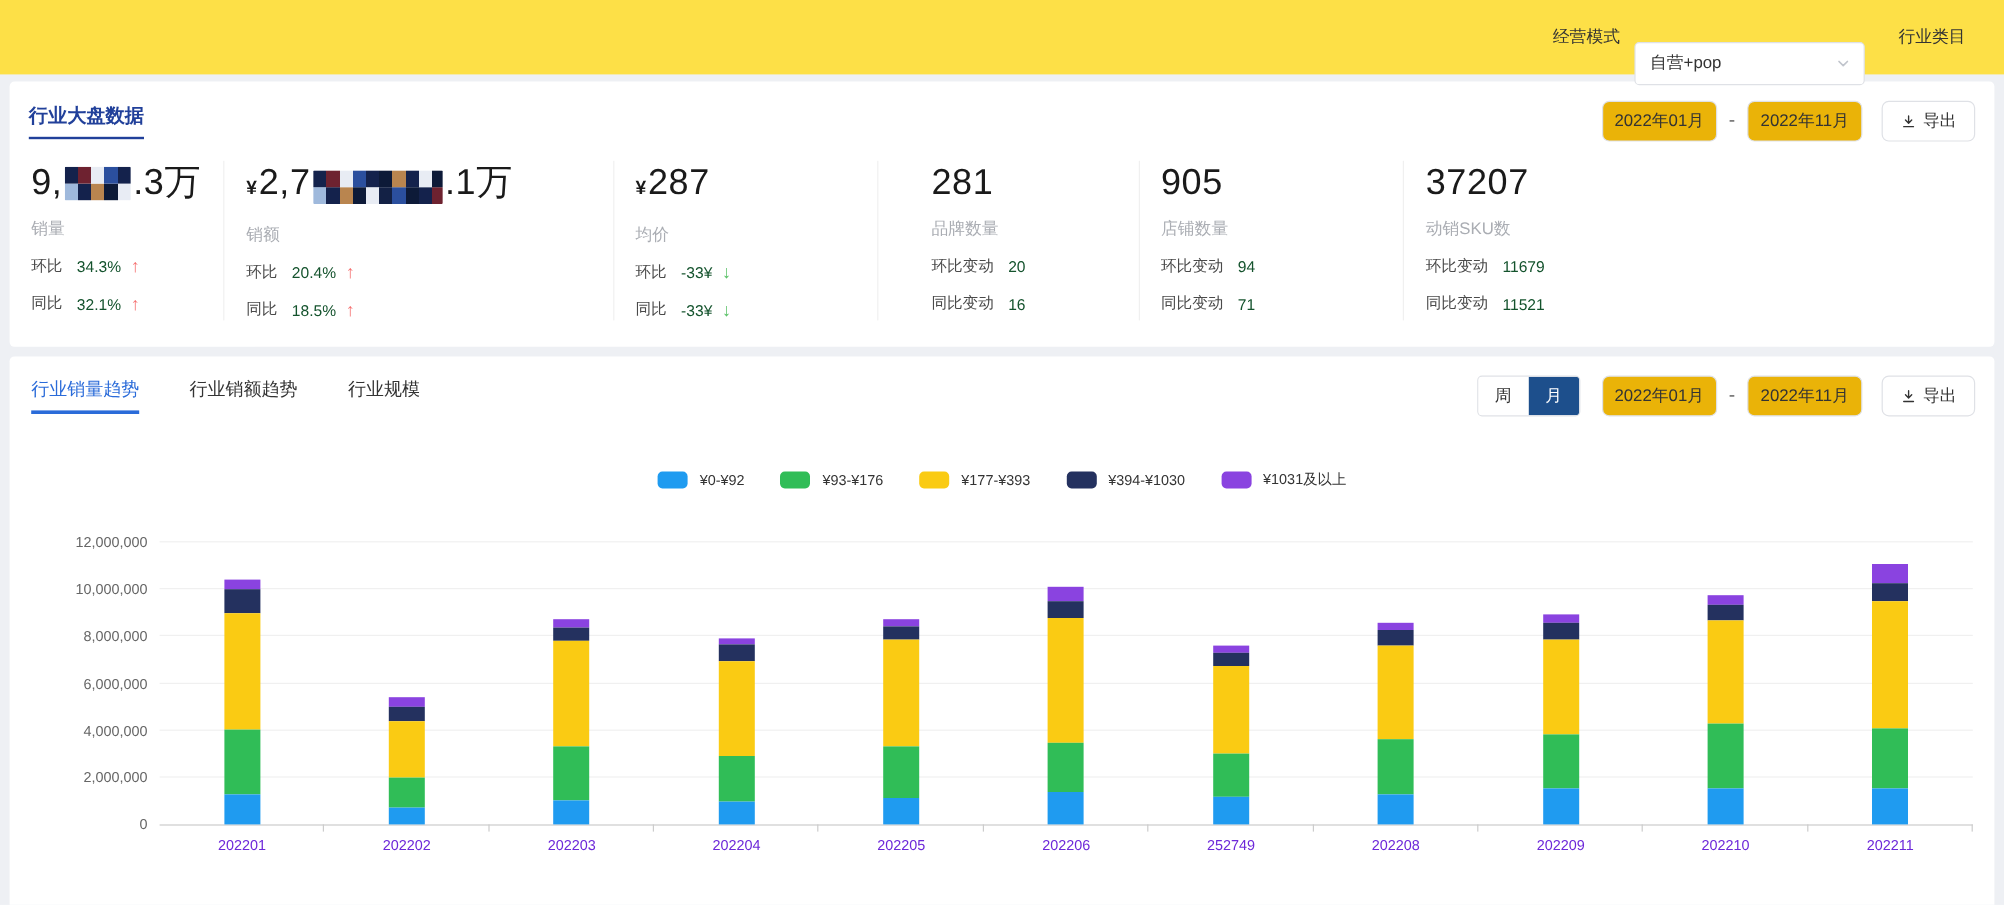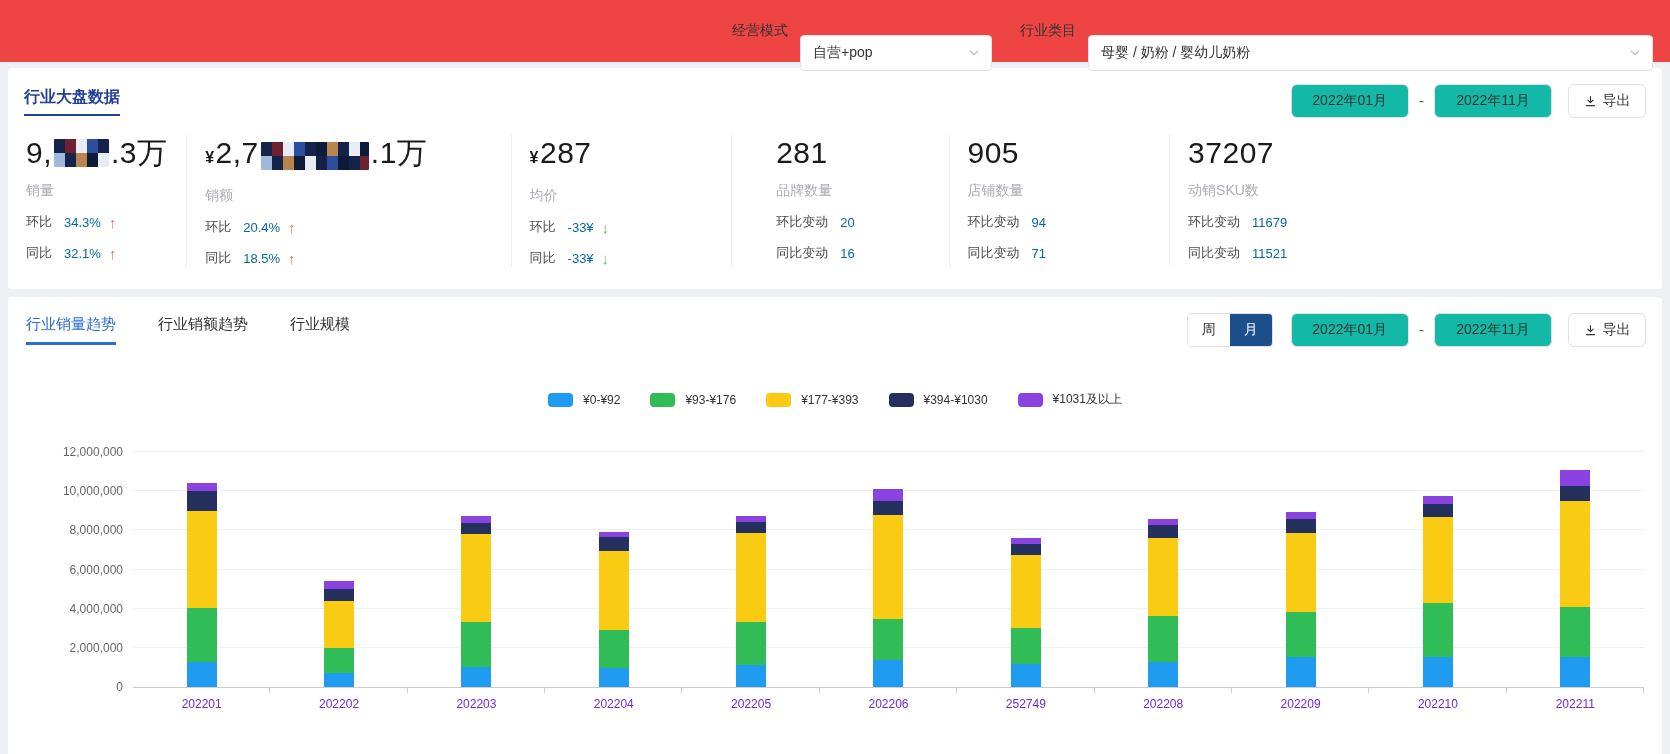--- a/index.html
+++ b/index.html
@@ -1,38 +1,38 @@
 <!DOCTYPE html>
 <html><head>
 <meta charset="utf-8">
 <style>
   * { margin:0; padding:0; box-sizing:border-box; }
   html,body { width:1670px; height:754px; overflow:hidden; background:#eef0f4;
     font-family:"Liberation Sans","DejaVu Sans",sans-serif; color:#333; }
 
   
-  .topbar { background:#ef4444; height:62px; display:flex; align-items:center;
-    justify-content:flex-end; padding-right:17px; gap:12px; }
+  .topbar { background:#fde047; height:62px; display:flex; align-items:center;
+    justify-content:flex-end; padding-right:32px; gap:12px; }
   .filter-label { font-size:14px; color:#333; white-space:nowrap; }
   .select { height:36px; border:1px solid #dfe1e6; border-radius:4px; background:#fff;
     display:flex; align-items:center; justify-content:space-between; padding:0 10px 0 12px;
     font-size:14px; color:#333; cursor:pointer;margin-top:44px; }
   .select.small { width:192px; margin-right:16px; }
   .select.wide  { width:565px; }
   .chev { width:14px; height:14px; flex:0 0 14px; margin-left:8px; }
 
   
   .card { background:#fff; border-radius:4px; margin:6px 8px 0 8px; }
   .sec-head { display:flex; align-items:center; justify-content:space-between;
     padding:16px 16px 10px 16px; }
   .sec-title { font-size:16px; font-weight:bold; color:#21409a;
     border-bottom:2px solid #21409a; padding-bottom:6px; cursor:pointer; }
   .head-right { display:flex; align-items:center; gap:8px; }
-  .date-box { width:118px; height:34px; border:1px solid #dfe1e6; border-radius:6px;
-    background:#14b8a6; font-size:14px; color:#333; display:flex; align-items:center;
+  .date-box { width:96px; height:34px; border:1px solid #dfe1e6; border-radius:6px;
+    background:#eab308; font-size:14px; color:#333; display:flex; align-items:center;
     justify-content:center; cursor:pointer; }
   .date-sep { color:#666; padding:0 2px; }
   .btn-export { height:34px; min-width:78px; border:1px solid #dfe1e6; border-radius:6px;
     background:#fff; display:flex; align-items:center; justify-content:center; gap:6px;
     font-size:14px; color:#333; cursor:pointer; margin-left:8px; }
 
   
   .kpi-row { display:flex; padding:6px 16px 22px 16px; }
   .kpi-card { padding:2px 10px 0 18px; }
   .kpi-card:first-child { padding-left:2px; }
@@ -49,21 +49,21 @@
   .mosaic { display:inline-block; height:28px; align-self:center; border-radius:1px;
     background-image:
       linear-gradient(90deg,#14224c 0 11px,#6e2230 11px 22px,#e8ecf4 22px 33px,#2b4f9e 33px 44px,#14224c 44px 55px,#0d1a38 55px 66px,#b9854f 66px 77px,#14224c 77px 88px,#e8ecf4 88px 99px,#0d1a38 99px 110px),
       linear-gradient(90deg,#9fb9dc 0 11px,#14224c 11px 22px,#b9854f 22px 33px,#0d1a38 33px 44px,#e8ecf4 44px 55px,#132145 55px 66px,#2b4f9e 66px 77px,#0d1a38 77px 88px,#14224c 88px 99px,#6e2230 99px 110px);
     background-size:100% 50%,100% 50%; background-position:top,bottom; background-repeat:no-repeat;
     margin:0 2px; }
   .kpi-card:nth-child(1) .mosaic { width:55px; }
   .kpi-card:nth-child(2) .mosaic { width:108px; }
   .kpi-label { font-size:14px; color:#aaadb3; margin-top:12px; }
   .kpi-line { font-size:13px; color:#4a4a4a; margin-top:13px; display:flex; align-items:center; }
-  .kpi-line .v { color:#0369a1; margin-left:12px; }
+  .kpi-line .v { color:#14532d; margin-left:12px; }
   .arrow { font-size:15px; margin-left:8px; font-weight:bold; }
   .arrow.up { color:#f56c6c; }
   .arrow.down { color:#5cc269; }
 
   
   .trend { margin:8px; height:474px; }
   .tabs { display:flex; gap:42px; padding-left:2px; }
   .tab { font-size:15px; color:#333; padding-bottom:8px; cursor:pointer; border-bottom:3px solid transparent; }
   .tab.active { color:#2a6bd9; border-bottom-color:#2a6bd9; font-weight:500; }
   .toggle { display:flex; border:1px solid #dfe1e6; border-radius:4px; overflow:hidden; margin-right:10px; }
@@ -99,28 +99,20 @@
   <span class="filter-label">经营模式</span>
   <div class="select small">
     <span>自营+pop</span>
     <span class="chev">
       <svg viewBox="0 0 16 16" width="14" height="14">
           <path d="M4 6l4 4 4-4" stroke="#c0c4cc" stroke-width="1.6" fill="none" stroke-linecap="round" stroke-linejoin="round"></path>
         </svg>
     </span>
   </div>
   <span class="filter-label">行业类目</span>
-  <div class="select wide">
-    <span>母婴 / 奶粉 / 婴幼儿奶粉</span>
-    <span class="chev">
-      <svg viewBox="0 0 16 16" width="14" height="14">
-          <path d="M4 6l4 4 4-4" stroke="#c0c4cc" stroke-width="1.6" fill="none" stroke-linecap="round" stroke-linejoin="round"></path>
-        </svg>
-    </span>
-  </div>
 </div>
 
 <div class="card">
   <div class="sec-head">
     <span class="sec-title">行业大盘数据</span>
     <div class="head-right">
       <div class="date-box">2022年01月</div>
       <span class="date-sep">-</span>
       <div class="date-box">2022年11月</div>
       <button class="btn-export">

